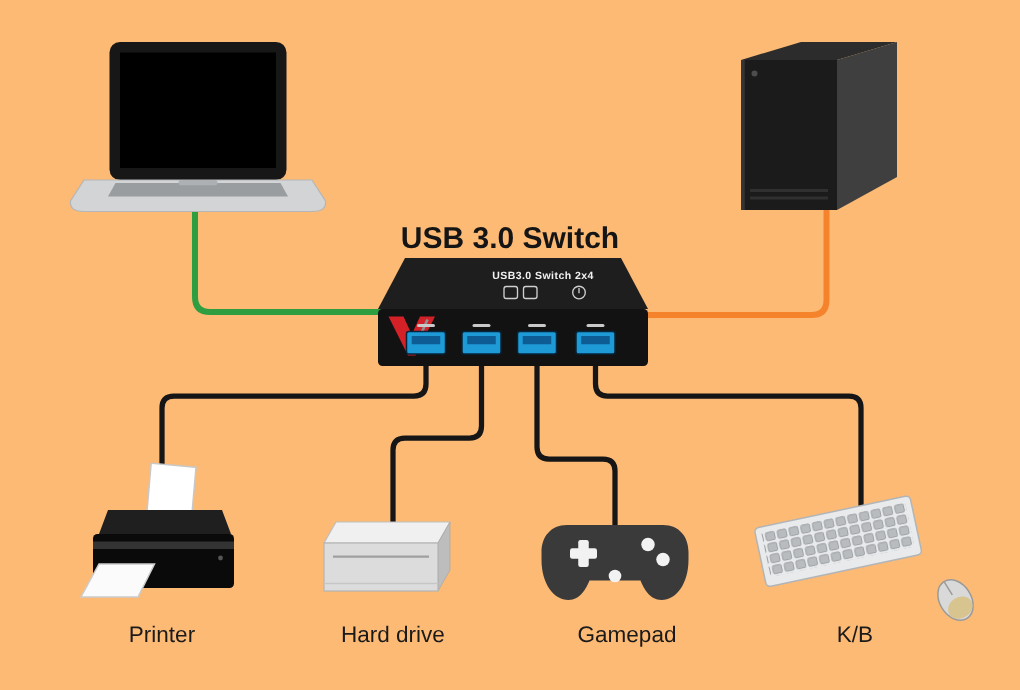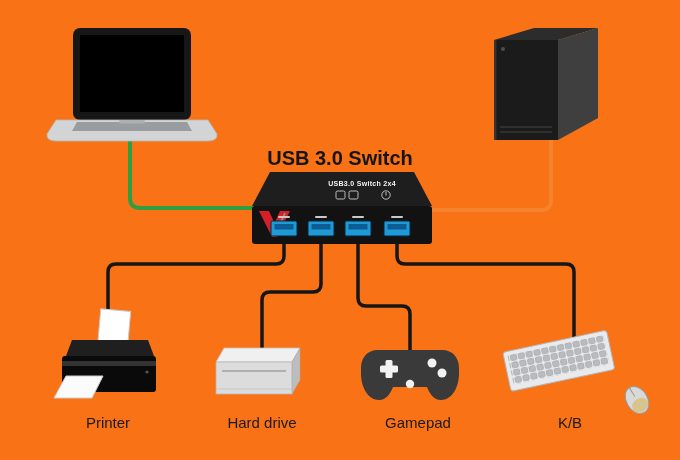--- a/index.html
+++ b/index.html
@@ -1,19 +1,19 @@
 <!DOCTYPE html>
 <html><head>
 <meta charset="utf-8">
 <style>
   html, body { margin: 0; padding: 0; background: #ffffff; }
   .canvas {
     position: relative;
     width: 680px; height: 460px;
-    background: #f97316;
+    background: #fdba74;
     font-family: "Liberation Sans", sans-serif;
     overflow: hidden;
   }
   svg { display: block; }
   .title-text {
     font-family: "Liberation Sans", sans-serif;
     font-size: 20px; font-weight: 600; fill: #151515;
   }
   .device-label {
     font-family: "Liberation Sans", sans-serif;

